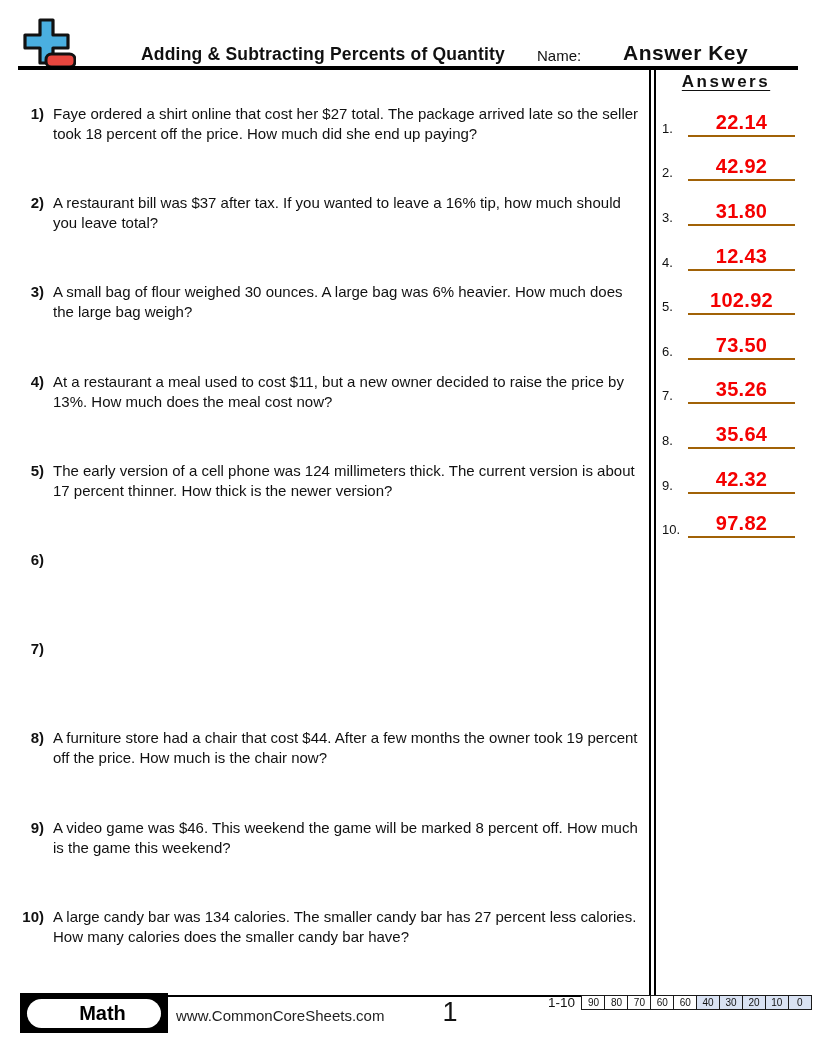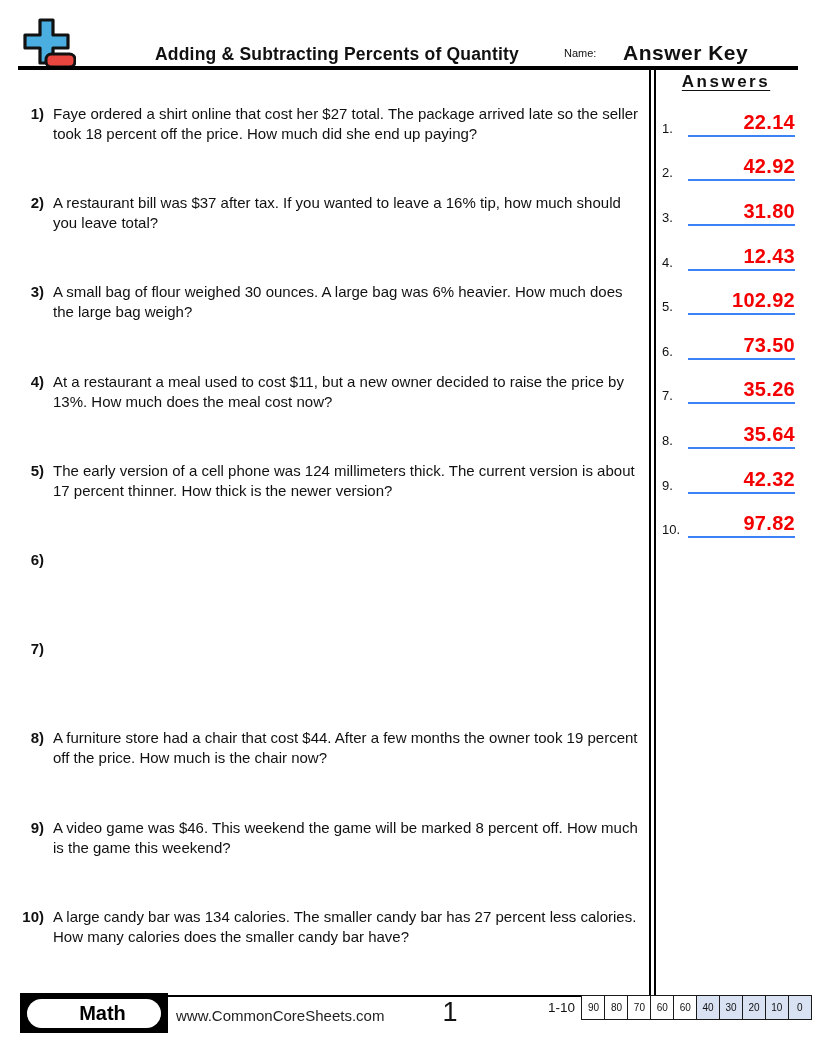--- a/index.html
+++ b/index.html
@@ -10,24 +10,24 @@
     margin:0 auto;
     background:#fff;
     font-family:"Liberation Sans", sans-serif;
     color:#111;
     overflow:hidden;
   }
 
   
   .icon-plusminus { position:absolute; left:20px; top:16px; }
   .worksheet-title {
-    position:absolute; left:155px; top:44px;
+    position:absolute; left:141px; top:44px;
     font-size:17.5px; font-weight:bold; letter-spacing:0.2px;
   }
-  .name-label { position:absolute; left:564px; top:47px; font-size:11px; }
+  .name-label { position:absolute; left:537px; top:47px; font-size:15px; }
   .name-value {
     position:absolute; left:623px; top:41px;
     font-size:21px; font-weight:bold; letter-spacing:0.5px;
   }
   .top-rule { position:absolute; left:18px; right:18px; top:66px; height:3.5px; background:#000; }
 
   
   .divider-v {
     position:absolute; left:649px; top:69px; bottom:61px; width:7px;
     border-left:2px solid #000; border-right:2px solid #000;
@@ -46,39 +46,39 @@
   
   .answers-col { position:absolute; left:657px; top:72px; width:138px; }
   .answers-title {
     display:block; text-align:center;
     font-size:17px; font-weight:bold; letter-spacing:2.5px;
     text-decoration:underline; text-underline-offset:3px;
   }
   .answer-rows { margin-top:0; }
   .answer-row { height:44.6px; display:flex; align-items:flex-end; padding-left:5px; }
   .a-num { width:26px; font-size:13px; flex:none; padding-bottom:1px; }
-  .a-line { width:110px; border-bottom:2px solid #3b82f6; text-align:right; }
+  .a-line { width:110px; border-bottom:2px solid #a16207; text-align:center; }
   .a-value { font-size:20px; font-weight:bold; color:#f40000; display:inline-block; padding-bottom:1px; letter-spacing:0.3px; }
   .answer-rows .answer-row:first-child { height:44.8px; }
 
   
   .footer-rule { position:absolute; left:20px; right:4px; top:995px; height:1.5px; background:#000; }
   .math-badge {
     position:absolute; left:20px; top:993px; width:148px; height:40px;
     background:#000; display:flex; align-items:center; justify-content:center;
   }
   .math-badge .pill {
     width:134px; height:29px; background:#fff; border-radius:15px;
     display:flex; align-items:center; justify-content:center;
   }
   .math-badge .pill span { font-size:20px; font-weight:bold; color:#000;margin-left:17px; }
   .website { position:absolute; left:176px; top:1007px; font-size:15px; color:#222; }
   .page-num { position:absolute; left:425px; top:997px; width:50px; text-align:center; font-size:27px; }
   .score-strip {
-    position:absolute; right:4px; top:995px; height:25px;
+    position:absolute; right:4px; top:995px; height:15px;
     display:flex; align-items:stretch;
   }
   .score-label { font-size:13.5px; align-self:center; margin-right:8px; }
   .score-cell {
     width:24.5px; border:1.6px solid #1a1a1a; margin-left:-1.6px;
     display:flex; align-items:center; justify-content:center;
     font-size:10px; background:#fff;
   }
   .score-cell.shaded { background:#d9e2f3; }
 </style>

